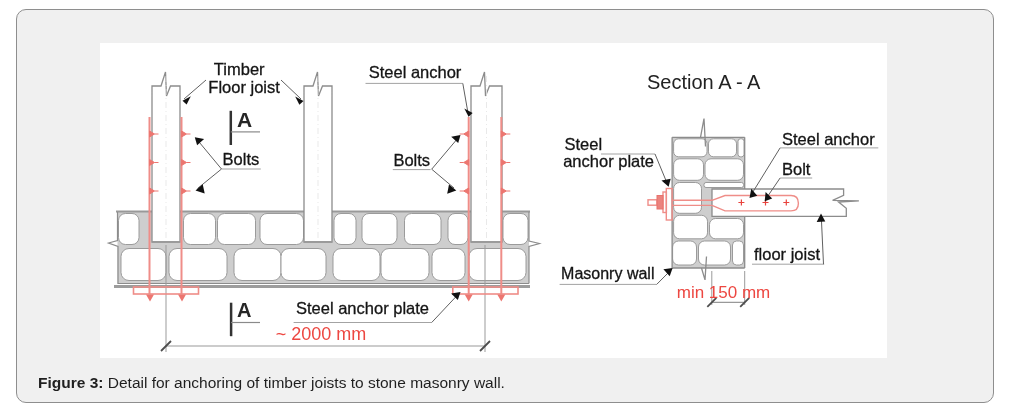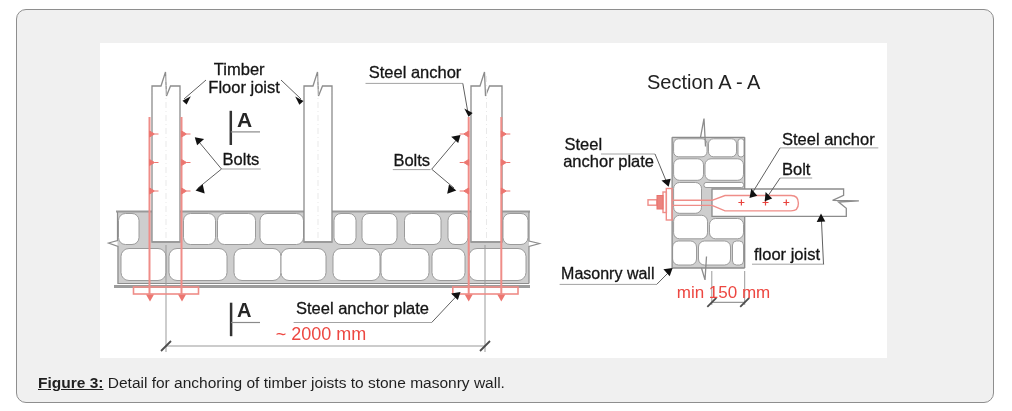--- a/index.html
+++ b/index.html
@@ -1,21 +1,21 @@
 <!DOCTYPE html>
 <html><head>
 <meta charset="utf-8">
 <style>
   html,body{margin:0;padding:0;background:#ffffff;width:1012px;height:411px;overflow:hidden;}
   body{font-family:"Liberation Sans", sans-serif;position:relative;}
   .box{position:absolute;left:16px;top:9px;width:977.5px;height:393.5px;background:#f0f0f0;border:1.5px solid #8e8e8e;border-radius:10px;box-sizing:border-box;}
   .canvas{position:absolute;left:100px;top:43px;width:787px;height:315px;background:#ffffff;}
   .canvas svg{filter:blur(0.34px);}
   .caption{position:absolute;left:38px;top:374px;font-size:15.5px;color:#1f1f1f;}
-  .caption b{font-weight:bold;text-decoration:underline;}
+  .caption b{font-weight:bold;}
 </style>
 </head>
 <body>
 <div class="box"></div>
 <div class="canvas">
 <svg width="787" height="315" viewBox="0 0 787 315">
 <g id="leftdiag">
 
   <rect x="17.5" y="168.5" width="411.5" height="72" fill="#cecece"></rect>
 

